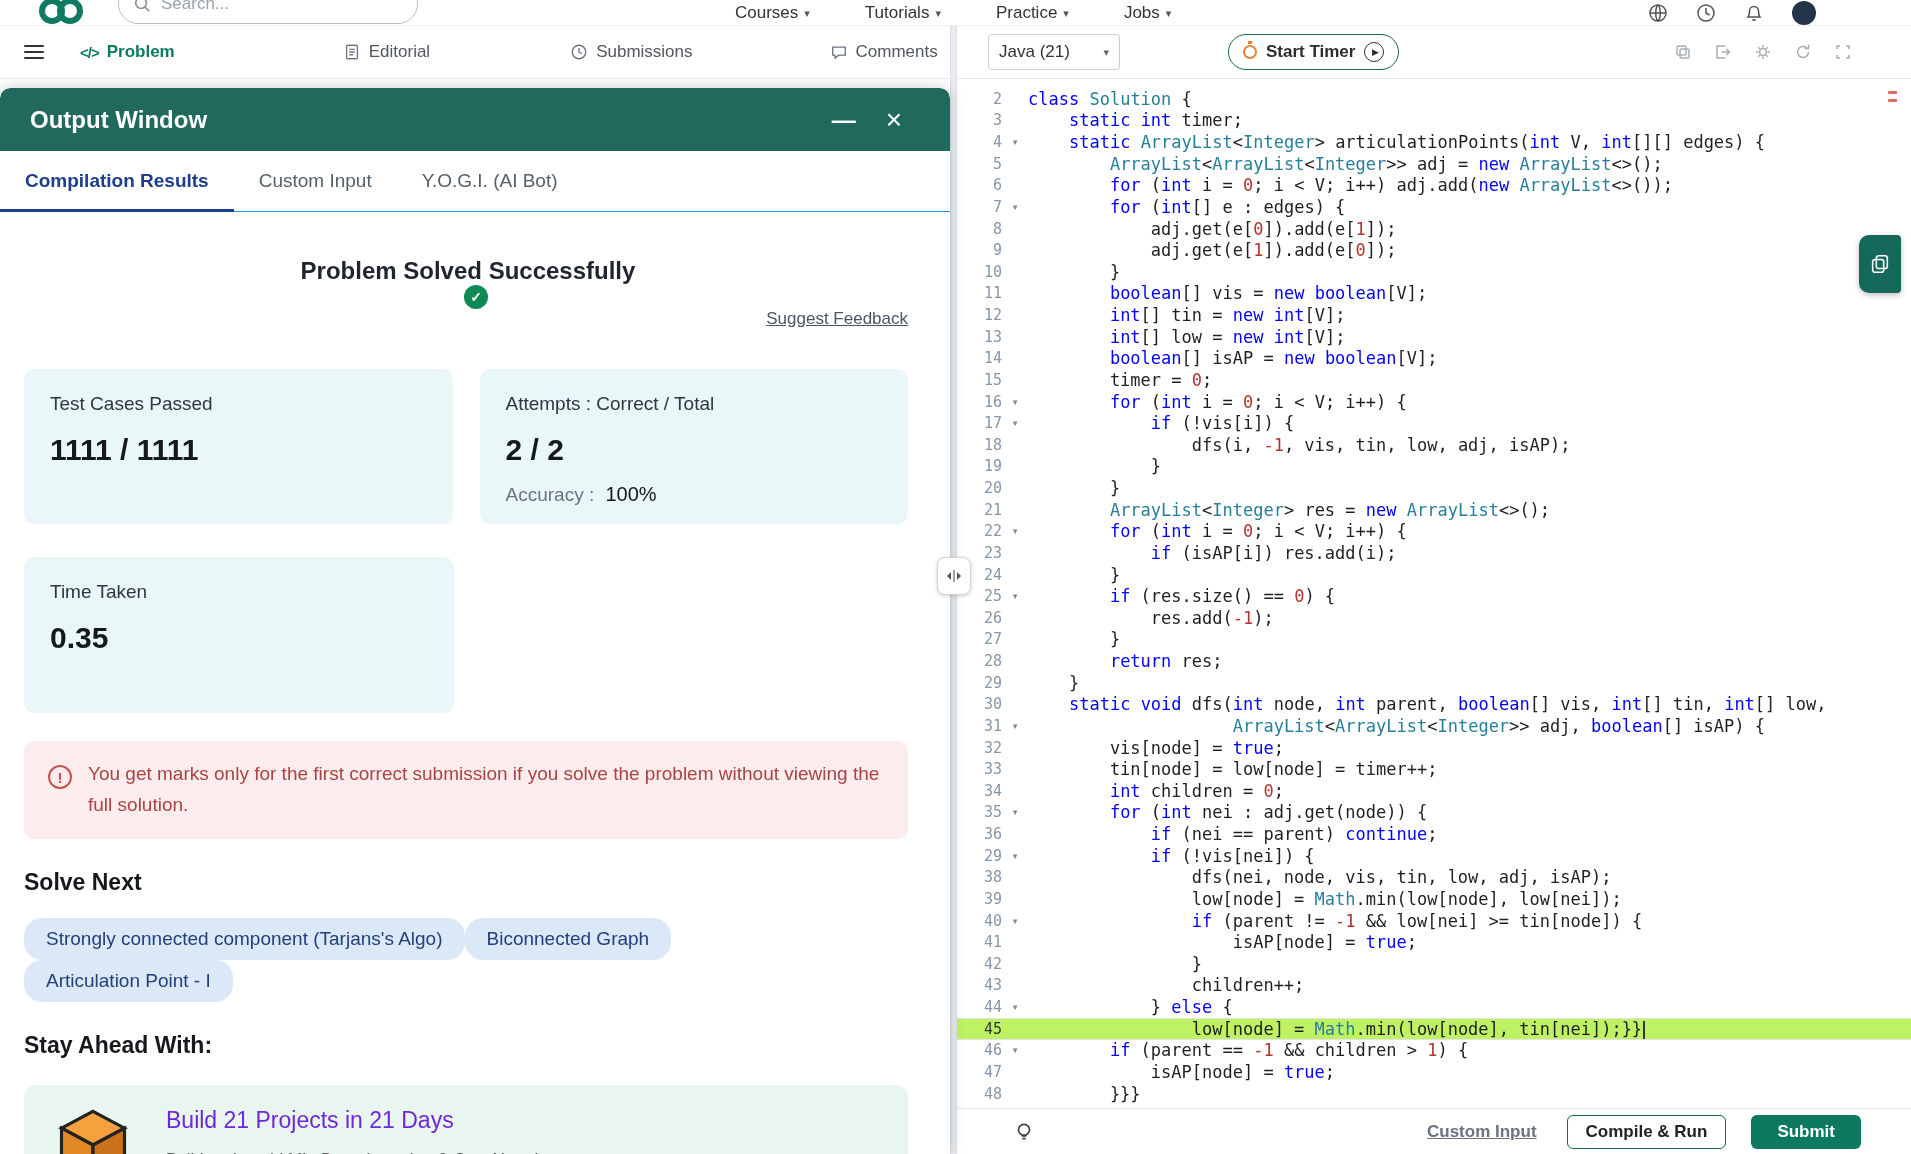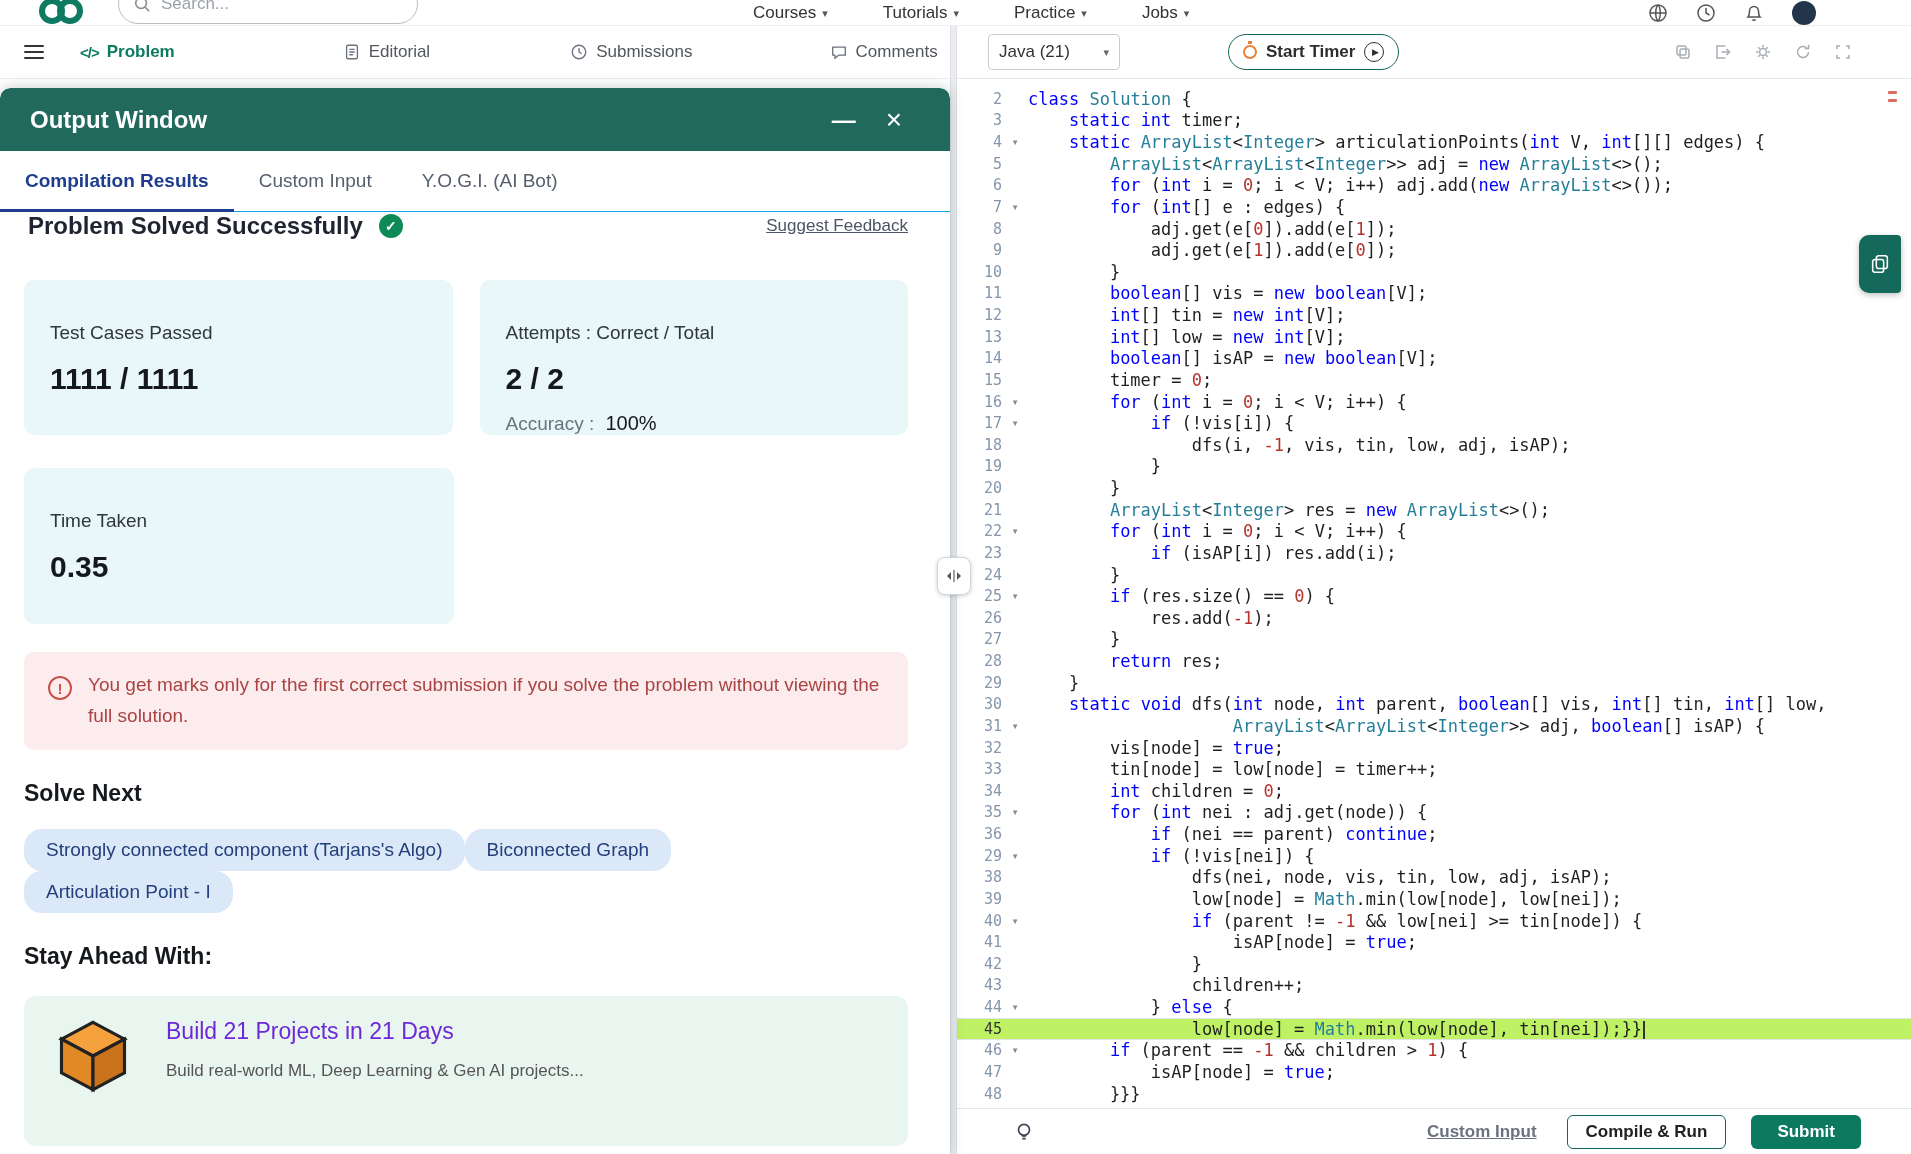--- a/index.html
+++ b/index.html
@@ -9,21 +9,21 @@
 
   
   .topnav { position:relative; height:26px; background:#fff; border-bottom:1px solid #efefef; overflow:hidden; }
   .logo { position:absolute; left:36px; top:-6px; }
   .search-box { position:absolute; left:118px; top:-16px; width:300px; height:40px;
     border:1px solid #b9c0c8; border-radius:20px; display:flex; align-items:center; padding:0 14px; background:#fff; }
   .search-box svg { flex:none; }
   .search-box input { border:none; outline:none; font-size:17px; color:#444; margin-left:10px; width:230px;
     font-family:"Liberation Sans",sans-serif; background:transparent; }
   .search-box input::placeholder { color:#9aa3ab; }
-  .nav-links { position:absolute; left:753px; top:0; height:26px; display:flex; gap:55px; align-items:center; }
+  .nav-links { position:absolute; left:735px; top:0; height:26px; display:flex; gap:55px; align-items:center; }
   .nav-item { font-size:17px; color:#333; display:flex; align-items:center; gap:6px; cursor:pointer; white-space:nowrap; }
   .nav-caret { font-size:11px; color:#555; }
   .nav-icons { position:absolute; right:95px; top:0; height:26px; display:flex; gap:28px; align-items:center; }
   .avatar { width:24px; height:24px; border-radius:50%; background:#22354a; }
 
   
   .main { position:absolute; top:26px; left:0; right:0; bottom:0; display:flex; }
   .left-panel { width:950px; position:relative; background:#fff; flex:none; }
   .divider { width:7px; background:#eaecef; border-left:1px solid #dcdfe3; border-right:1px solid #dcdfe3; position:relative; flex:none; }
   .divider-handle { position:absolute; left:-14px; top:531px; width:34px; height:38px; background:#fff;
@@ -48,30 +48,30 @@
     padding:0 48px 0 30px; color:#fff; }
   .ow-title { font-size:24px; font-weight:700; flex:1; }
   .ow-min { font-size:24px; cursor:pointer; margin-right:30px; font-weight:700; }
   .ow-close { font-size:28px; cursor:pointer; line-height:1; }
   .ow-tabs { height:61px; display:flex; align-items:stretch; border-bottom:1px solid #0ea5e9; }
   .otab { display:flex; align-items:center; font-size:19px; color:#555f6b; cursor:pointer; padding:0 25px; position:relative; }
   .otab.active { color:#1f3d8f; font-weight:700; }
   .otab.active::after { content:""; position:absolute; left:0; right:0; bottom:-1px; height:3px; background:#1f3d8f; }
   .ow-body { padding:0 42px 0 24px; }
 
-  .status-row { display:flex; align-items:center; padding-left:4px; }
+  .status-row { display:flex; align-items:center; margin-top:45px; padding-left:4px;flex-direction:column; }
   .status-title { font-size:24px; font-weight:700; color:#1f2430; }
   .check-circle { width:24px; height:24px; border-radius:50%; background:#0e8a57; color:#fff; font-size:14px;
     font-weight:700; display:flex; align-items:center; justify-content:center; margin-left:16px; }
   .suggest { margin-left:auto; font-size:17px; color:#4b5563; text-decoration:underline; cursor:pointer; }
 
   .cards-row { display:flex; gap:27px; margin-top:40px; }
   .card { background:#e9f7f8; border-radius:10px; padding:24px 26px; flex:1; height:155px; }
   .card.half { flex:none; width:430px; margin-top:33px; height:156px; }
-  .card-label { font-size:19px; color:#2f3640;margin-top:18px; }
+  .card-label { font-size:19px; color:#2f3640; }
   .card-value { font-size:30px; font-weight:700; color:#15181d; margin-top:18px; }
   .accuracy { margin-top:16px; font-size:19px; }
   .accuracy .alabel { color:#6b7280; }
   .accuracy .avalue { color:#15181d; font-size:20px; margin-left:6px; }
 
   .warning { margin-top:28px; background:#fdecee; border-radius:10px; padding:18px 24px; display:flex; gap:16px; }
   .warn-icon { flex:none; width:24px; height:24px; border:2px solid #c4534b; border-radius:50%; color:#c4534b;
     font-weight:700; font-size:15px; display:flex; align-items:center; justify-content:center; margin-top:6px; }
   .warn-text { font-size:19px; color:#a94442; line-height:1.62; max-width:810px; }
 

